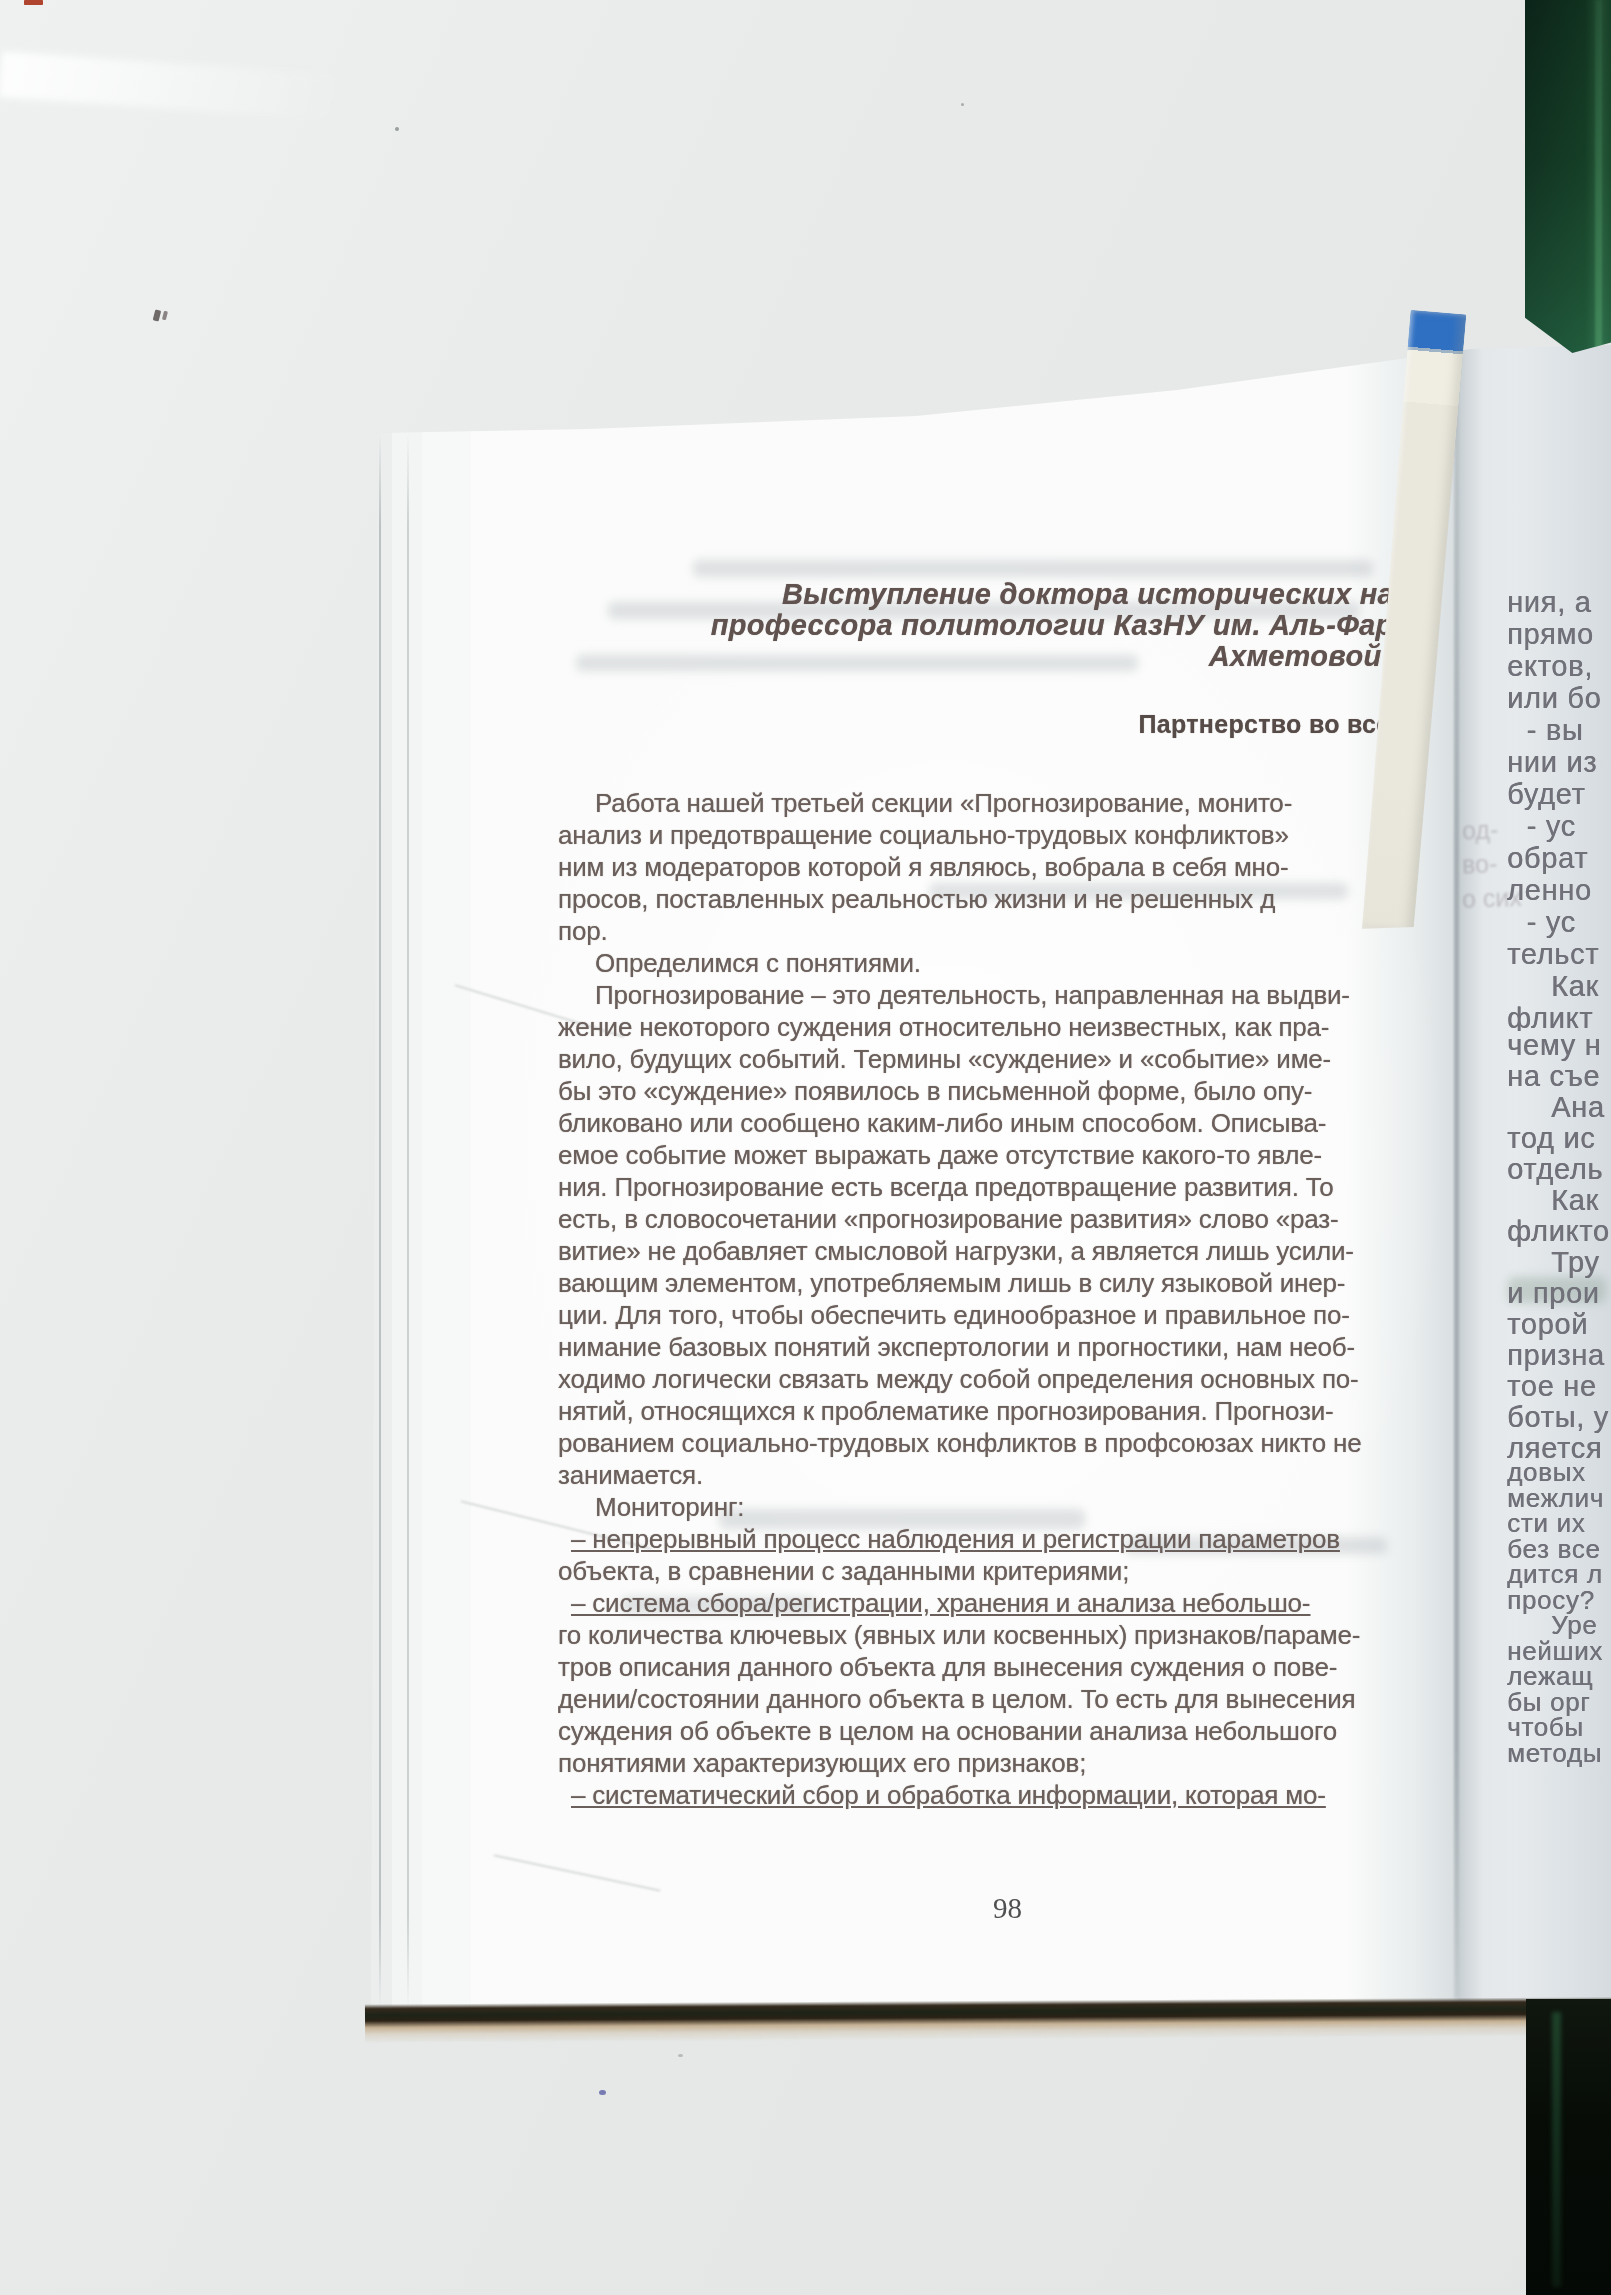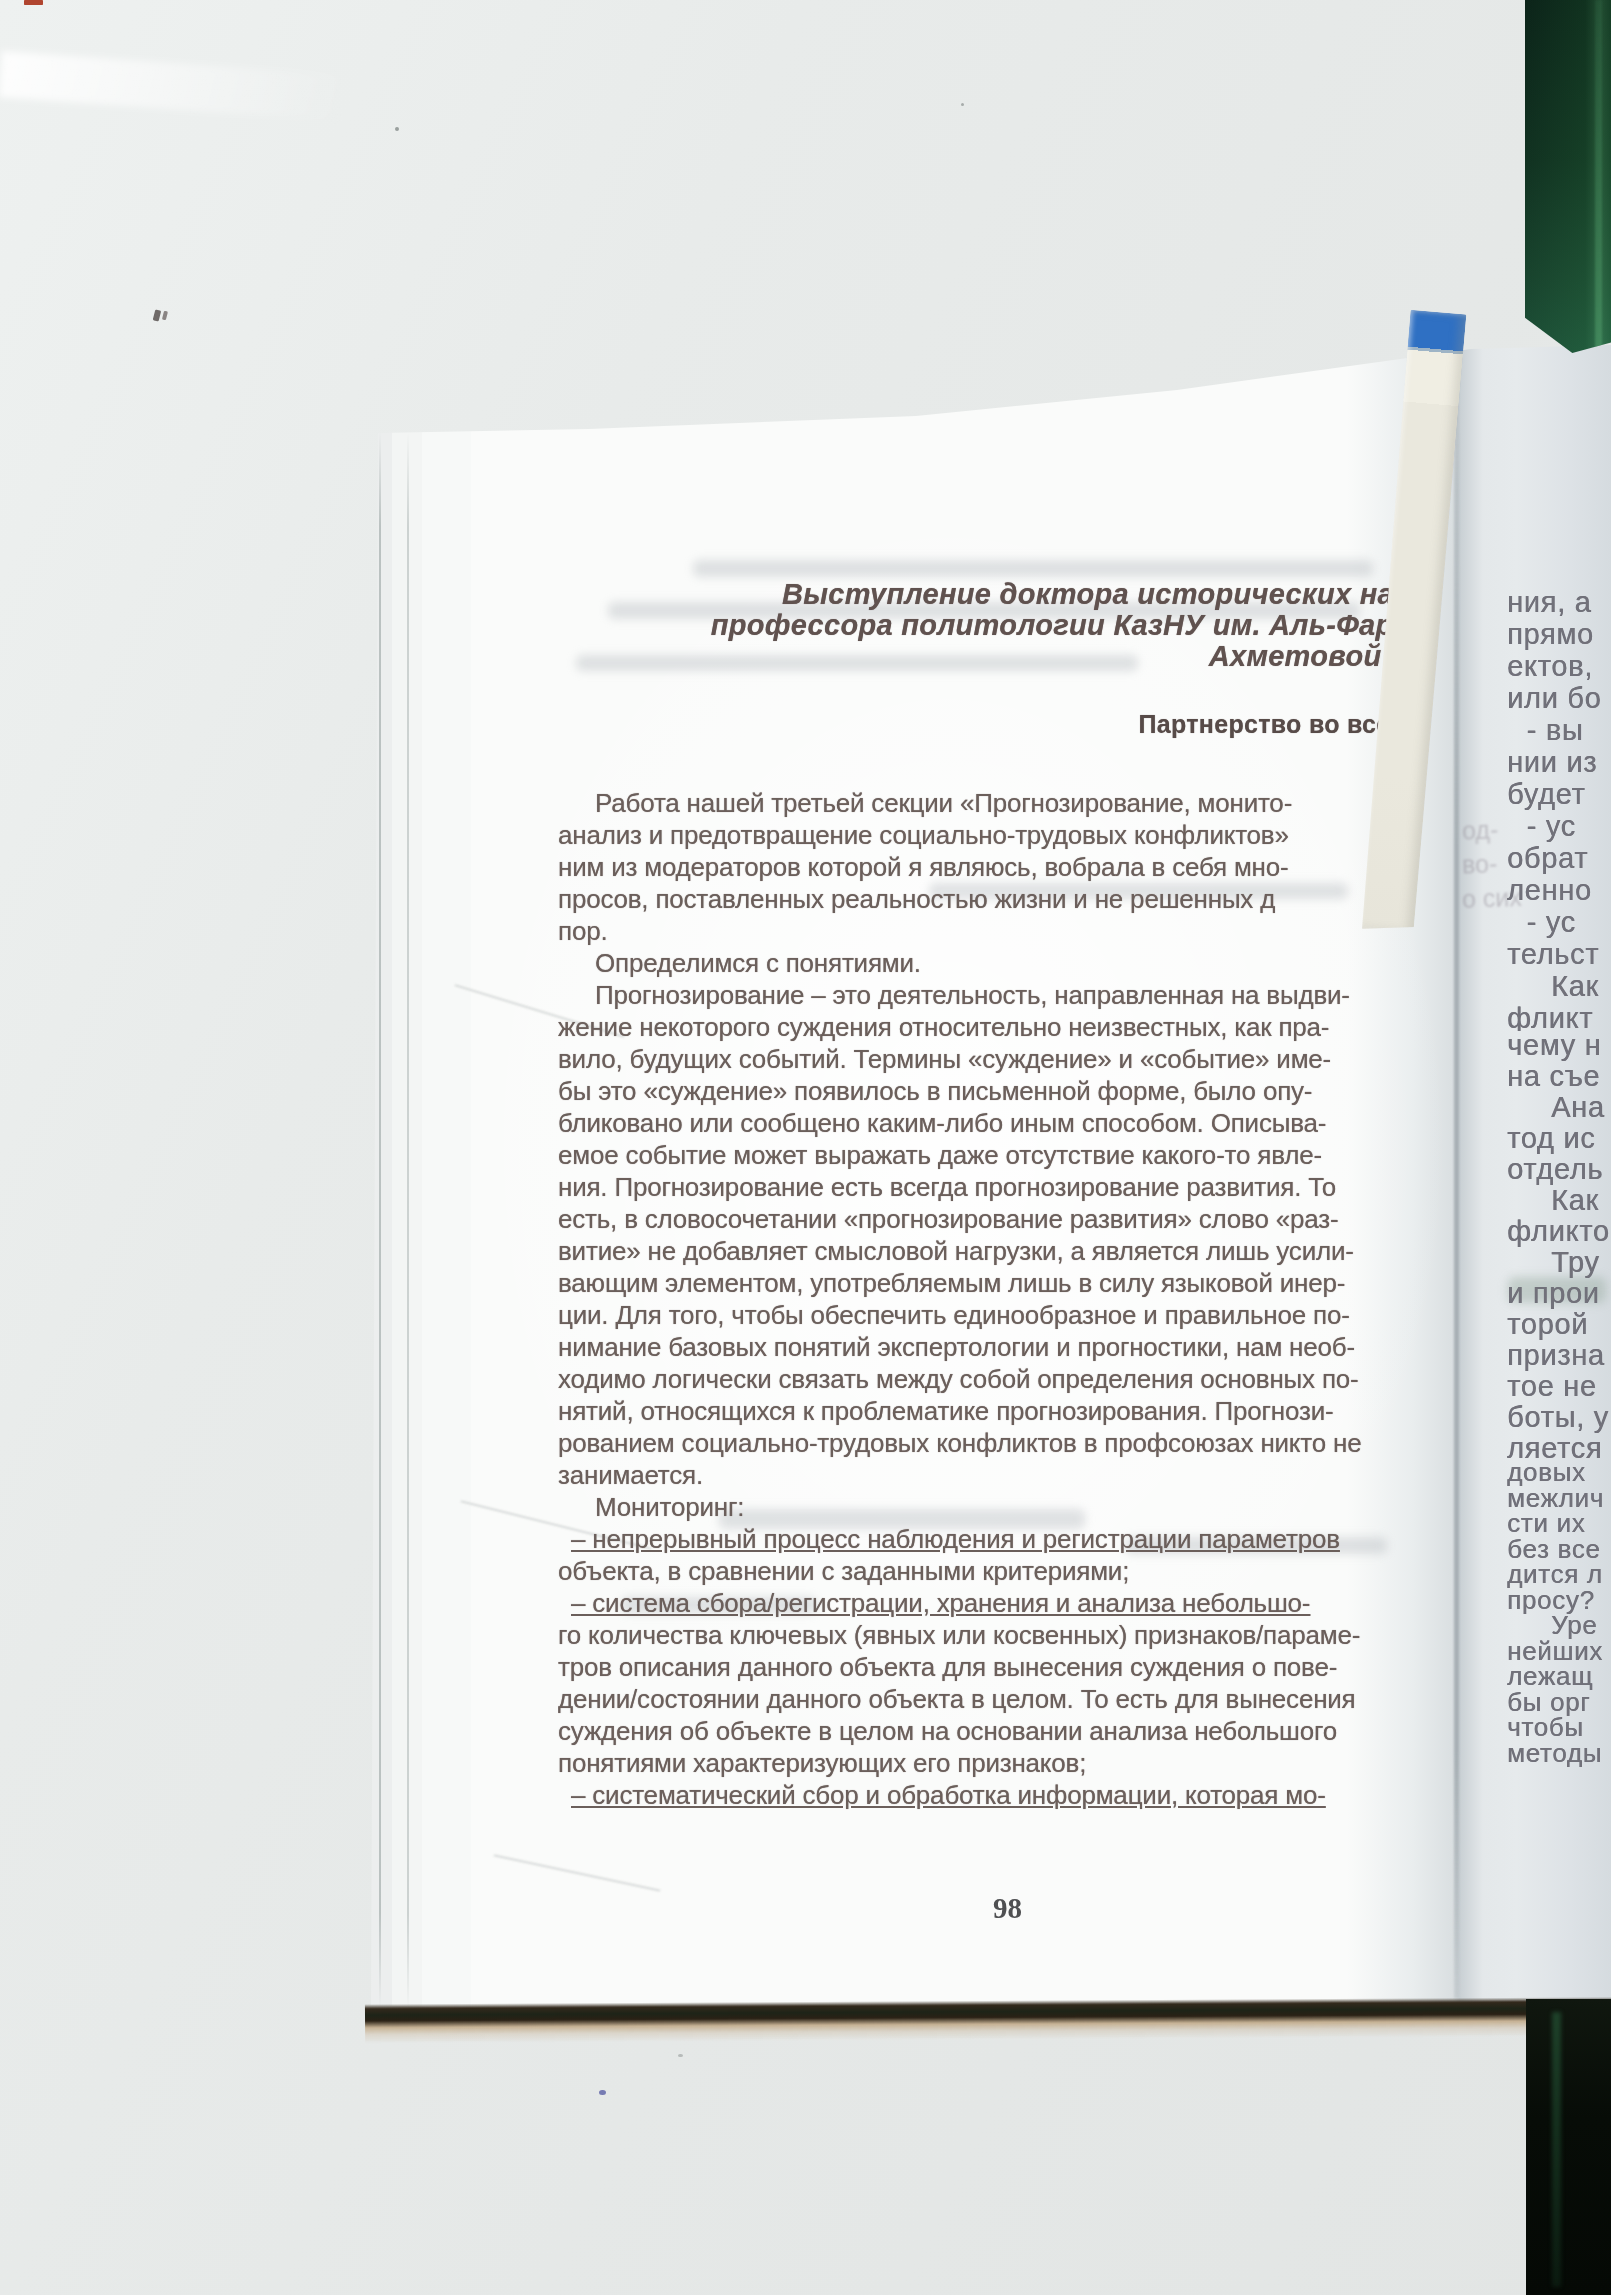--- a/index.html
+++ b/index.html
@@ -53,21 +53,21 @@
   .body-text{position:absolute;left:558px;top:787px;width:854px;height:1099px;overflow:hidden;
      font-size:26px;line-height:32px;color:#6b5f5b;letter-spacing:-0.2px;
      text-shadow:0 0 0.9px rgba(107,95,91,.8);}
   .body-text .line{white-space:nowrap;height:32px;}
   .body-text .line.p{padding-left:37px;}
   .body-text .line.d{padding-left:13px;text-decoration:underline;}
   .ghosts{position:absolute;left:0;top:0;}
   .ghosts .line{position:absolute;left:1462px;font-size:25px;color:#8e8792;opacity:.42;
      filter:blur(1px);transform:rotate(-2deg);white-space:nowrap;}
   .page-number{position:absolute;left:952px;top:1892px;width:111px;text-align:center;
-     font-family:"Liberation Serif",serif;font-size:29px;color:#4f5052;font-weight:bold;}
+     font-family:"Liberation Serif",serif;font-size:29px;color:#4f5052;}
   
   .rcol{position:absolute;left:1507px;width:106px;overflow:hidden;color:#71717a;
      letter-spacing:0.7px;filter:blur(0.5px);text-shadow:0.4px 0 0 currentColor;}
   .rcol .line{white-space:nowrap;}
   .rcol .line.p{padding-left:44px;}
   .rcol .line.d{padding-left:19.6px;}
   .rg1{top:586px;font-size:29px;line-height:32px;height:445px;}
   .rg2{top:1030px;font-size:29px;line-height:31px;height:432px;}
   .rg3{top:1460px;font-size:26px;line-height:25.5px;height:327px;}
   
@@ -122,21 +122,21 @@
         <div class="line">ним из модераторов которой я являюсь, вобрала в себя мно-</div>
         <div class="line">просов, поставленных реальностью жизни и не решенных д</div>
         <div class="line">пор.</div>
         <div class="line p">Определимся с понятиями.</div>
         <div class="line p">Прогнозирование – это деятельность, направленная на выдви-</div>
         <div class="line">жение некоторого суждения относительно неизвестных, как пра-</div>
         <div class="line">вило, будущих событий. Термины «суждение» и «событие» име-</div>
         <div class="line">бы это «суждение» появилось в письменной форме, было опу-</div>
         <div class="line">бликовано или сообщено каким-либо иным способом. Описыва-</div>
         <div class="line">емое событие может выражать даже отсутствие какого-то явле-</div>
-        <div class="line">ния. Прогнозирование есть всегда прогнозирование развития. То</div>
+        <div class="line">ния. Прогнозирование есть всегда предотвращение развития. То</div>
         <div class="line">есть, в словосочетании «прогнозирование развития» слово «раз-</div>
         <div class="line">витие» не добавляет смысловой нагрузки, а является лишь усили-</div>
         <div class="line">вающим элементом, употребляемым лишь в силу языковой инер-</div>
         <div class="line">ции. Для того, чтобы обеспечить единообразное и правильное по-</div>
         <div class="line">нимание базовых понятий экспертологии и прогностики, нам необ-</div>
         <div class="line">ходимо логически связать между собой определения основных по-</div>
         <div class="line">нятий, относящихся к проблематике прогнозирования. Прогнози-</div>
         <div class="line">рованием социально-трудовых конфликтов в профсоюзах никто не</div>
         <div class="line">занимается.</div>
         <div class="line p">Мониторинг:</div>

